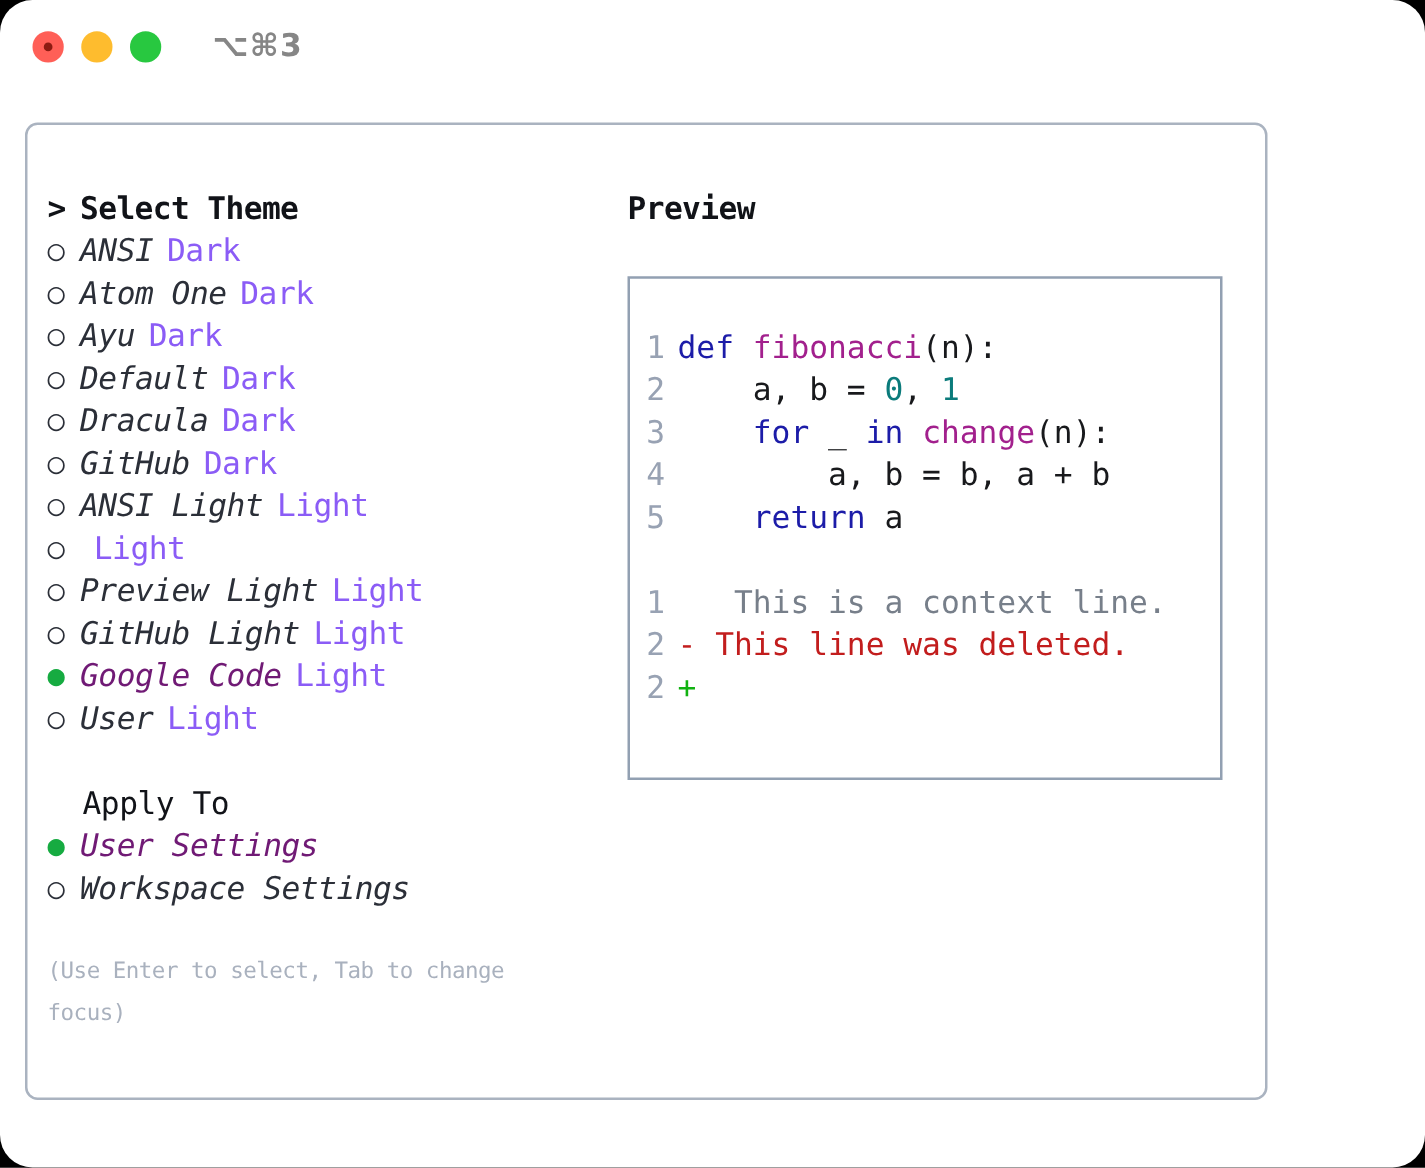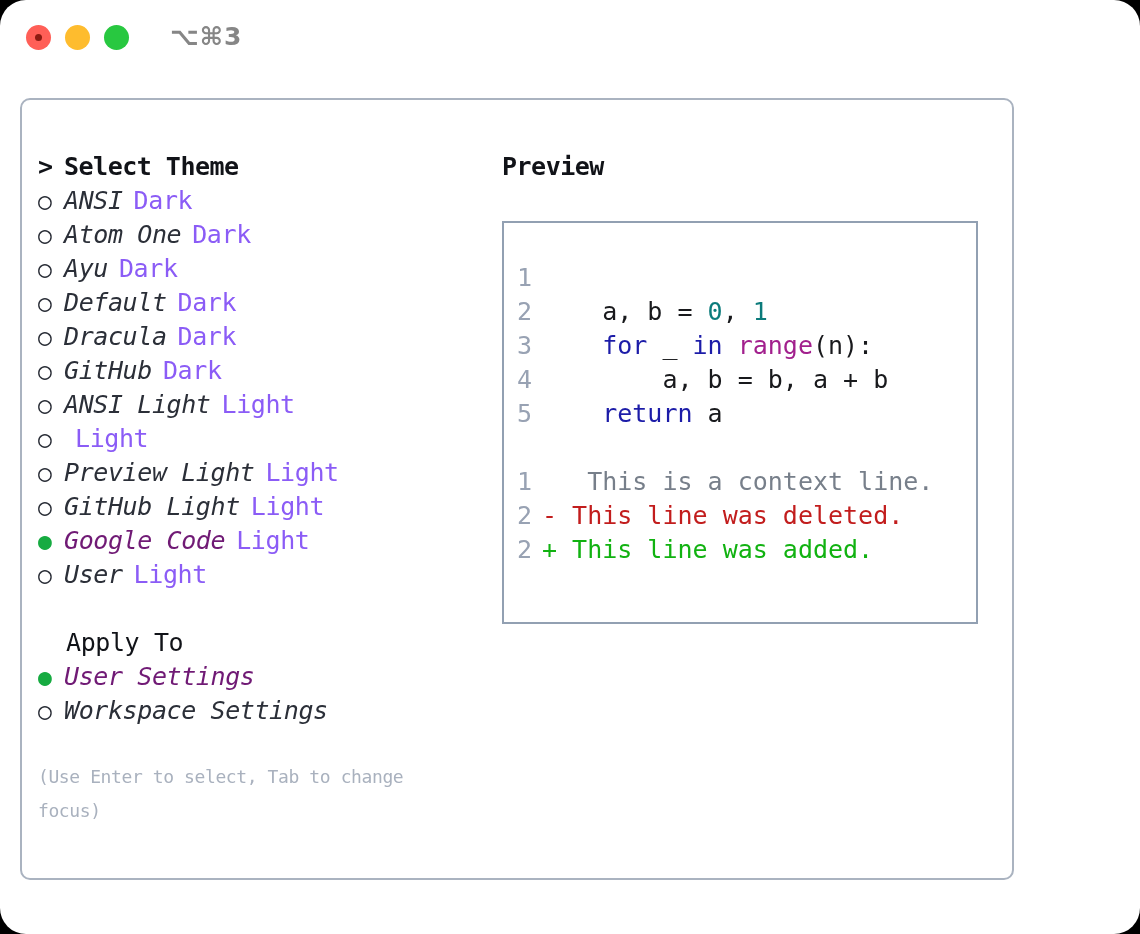--- a/index.html
+++ b/index.html
@@ -305,30 +305,30 @@
           </div>
 
         <div class="hint">(Use Enter to select, Tab to change focus)</div>
       </div>
 
       <div class="right-col">
         <div class="preview-title">Preview</div>
 
         <div class="preview-box">
           <div id="code-block">
-              <div class="code-line"><span class="ln">1</span></div>
+              <div class="code-line"><span class="ln">1</span><span><span class="tok-kw">def </span><span class="tok-fn">fibonacci</span><span class="tok-pl">(n):</span></span></div>
               <div class="code-line"><span class="ln">2</span><span><span class="tok-pl">    a, b = </span><span class="tok-num">0</span><span class="tok-pl">, </span><span class="tok-num">1</span></span></div>
-              <div class="code-line"><span class="ln">3</span><span><span class="tok-pl">    </span><span class="tok-kw">for</span><span class="tok-pl"> _ </span><span class="tok-kw">in</span><span class="tok-pl"> </span><span class="tok-fn">range</span><span class="tok-pl">(n):</span></span></div>
+              <div class="code-line"><span class="ln">3</span><span><span class="tok-pl">    </span><span class="tok-kw">for</span><span class="tok-pl"> _ </span><span class="tok-kw">in</span><span class="tok-pl"> </span><span class="tok-fn">change</span><span class="tok-pl">(n):</span></span></div>
               <div class="code-line"><span class="ln">4</span><span><span class="tok-pl">        a, b = b, a + b</span></span></div>
               <div class="code-line"><span class="ln">5</span><span><span class="tok-pl">    </span><span class="tok-kw">return</span><span class="tok-pl"> a</span></span></div>
             </div>
           <div class="code-blank"></div>
           <div id="diff-block">
               <div class="code-line"><span class="ln">1</span><span class="tok-ctx"> </span><span class="tok-ctx">  This is a context line.</span></div>
               <div class="code-line"><span class="ln">2</span><span class="tok-del">-</span><span class="tok-del"> This line was deleted.</span></div>
-              <div class="code-line"><span class="ln">2</span><span class="tok-add">+</span><span class="tok-add"> This line was added.</span></div>
+              <div class="code-line"><span class="ln">2</span><span class="tok-add">+</span></div>
             </div>
         </div>
       </div>
 
     </div>
   </div>
 </div>
 
 </body></html>

